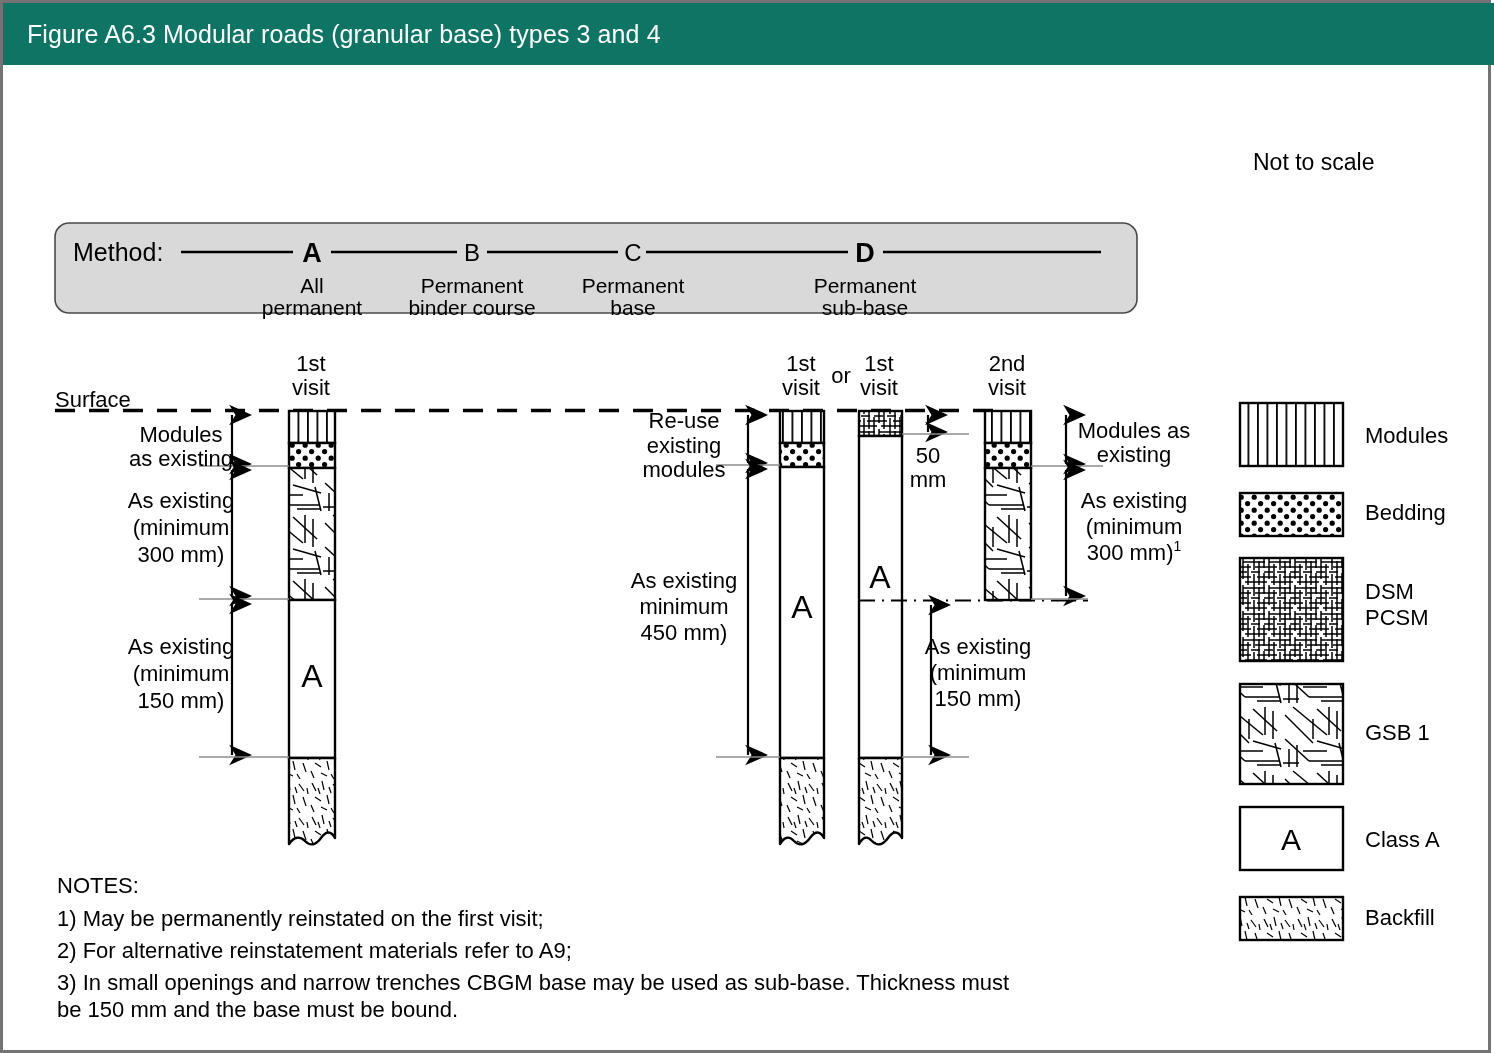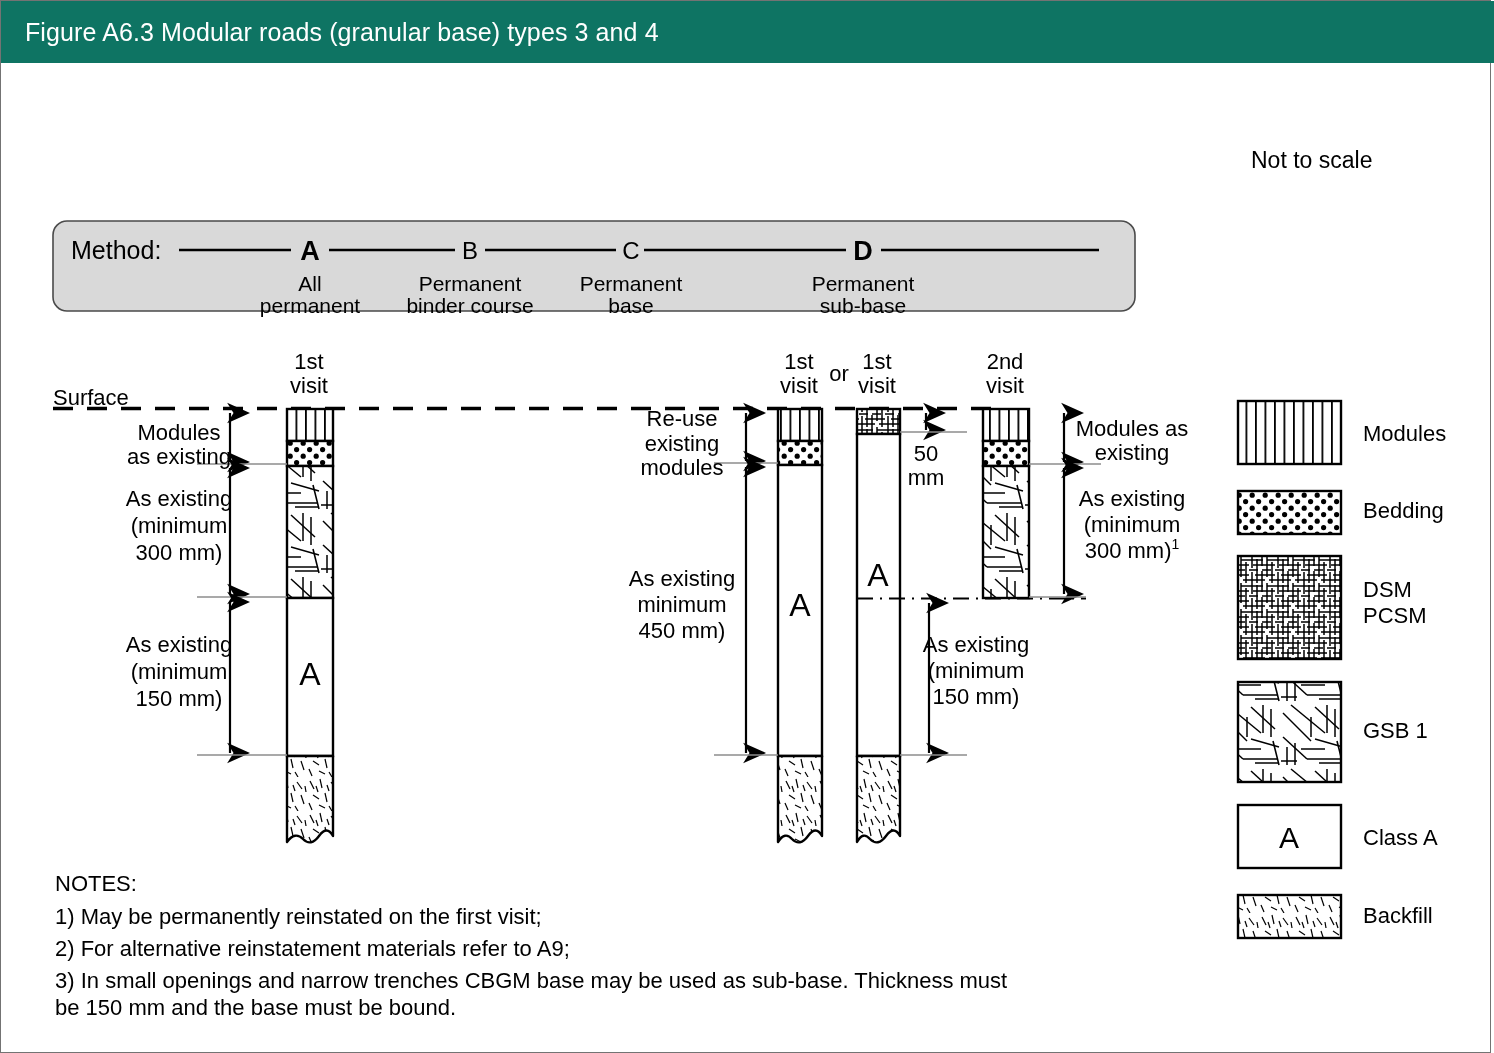--- a/index.html
+++ b/index.html
@@ -6,21 +6,21 @@
   body{
     width:1494px;height:1053px;
     background:#ffffff;
     font-family:"Liberation Sans", sans-serif;
     overflow:hidden;
   }
   #page{
     position:relative;
     width:1491px;height:1053px;
     box-sizing:border-box;
-    border:1px solid #737373;
+    border:3px solid #737373;
     background:#ffffff;
   }
   #header{
     position:absolute;left:0;top:0;
     width:1494px;height:62px;
     background:#0e7463;
     display:flex;align-items:center;
   }
   #header-title{
     color:#ffffff;

